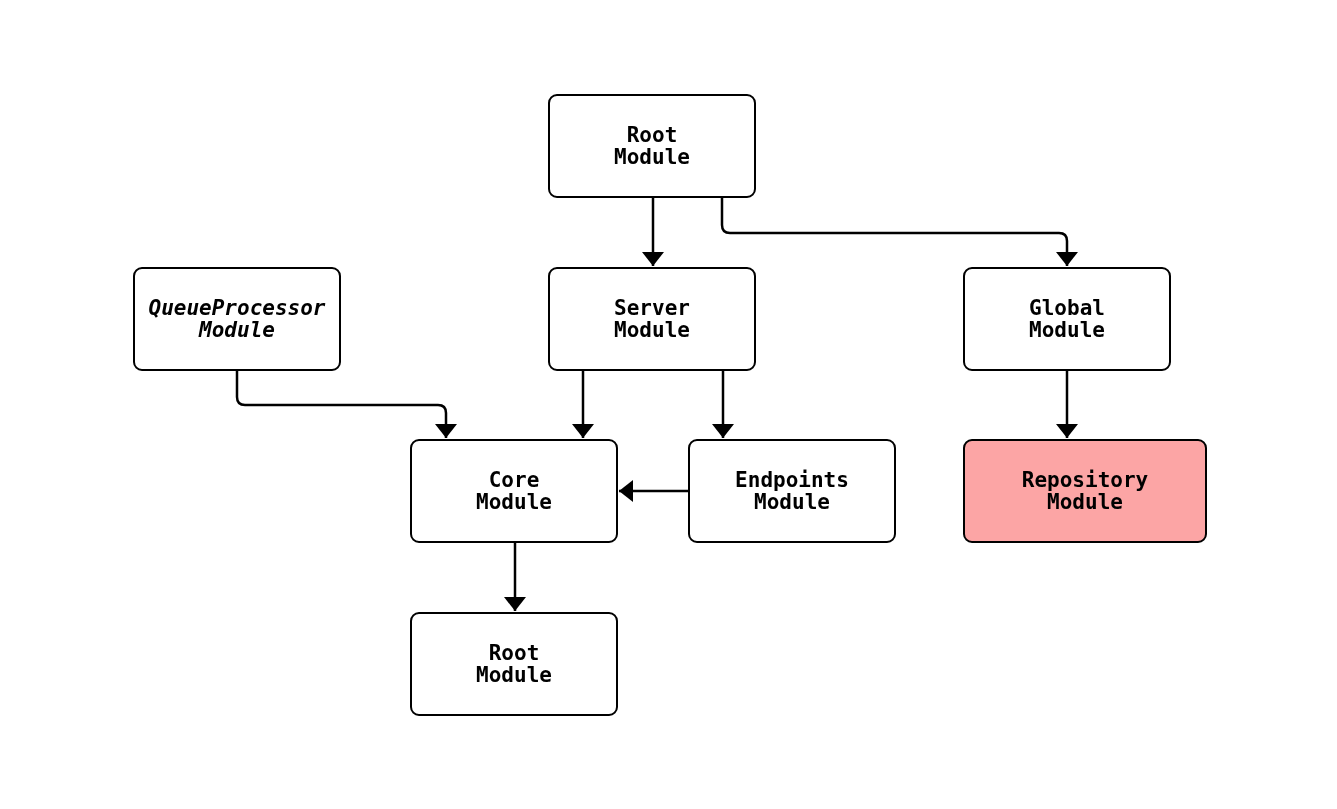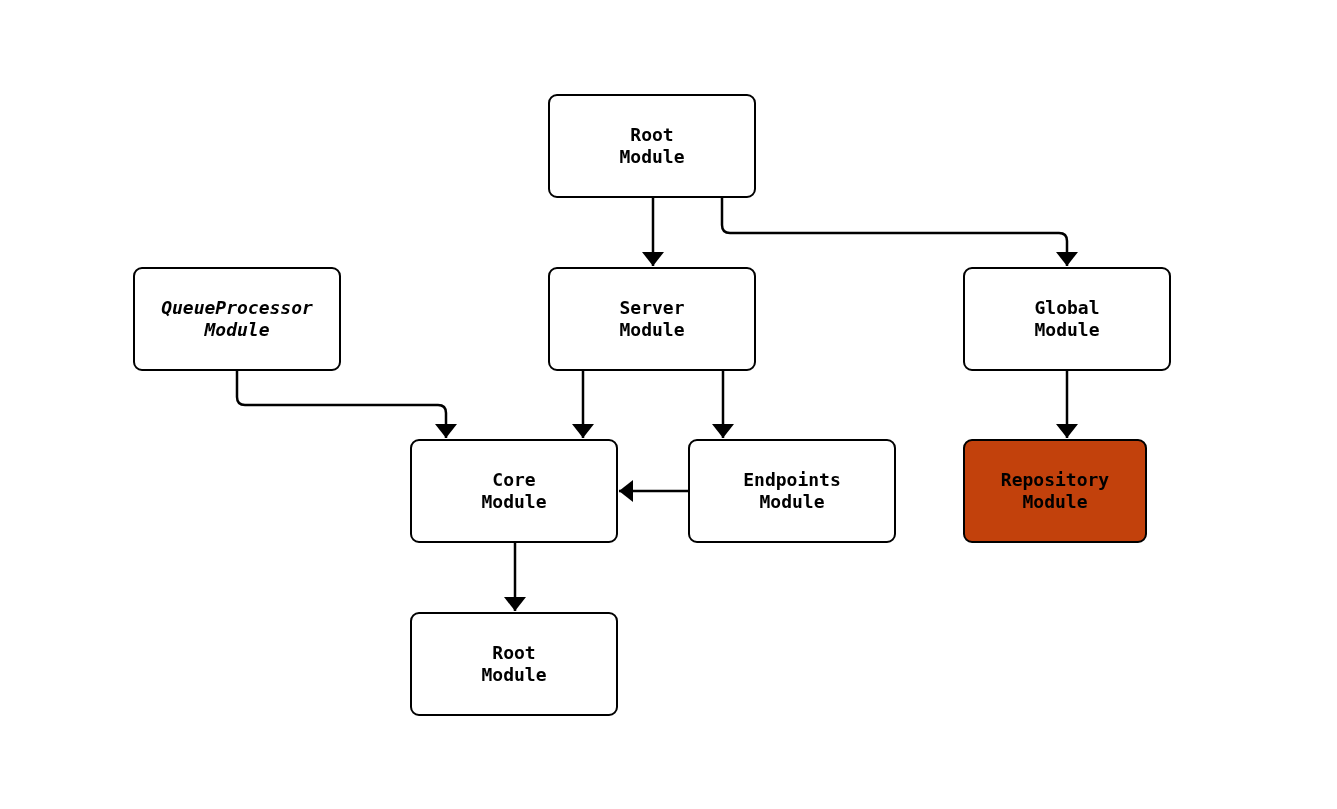--- a/index.html
+++ b/index.html
@@ -25,21 +25,21 @@
     box-sizing: border-box;
     background: #ffffff;
     border: 2.5px solid #000000;
     border-radius: 9px;
     display: flex;
     flex-direction: column;
     align-items: center;
     justify-content: center;
     text-align: center;
     font-weight: bold;
-    font-size: 18px;
+    font-size: 21px;
     line-height: 22px;
     color: #000000;
   }
   .edge {
     fill: none;
     stroke: #000000;
     stroke-width: 2.5px;
   }
 </style>
 </head>
@@ -81,21 +81,21 @@
         <div>Module</div>
       </div>
       <div class="node" style="left: 410px; top: 439px; width: 208px; height: 104px; background: rgb(255, 255, 255); border-color: rgb(0, 0, 0);">
         <div>Core</div>
         <div>Module</div>
       </div>
       <div class="node" style="left: 688px; top: 439px; width: 208px; height: 104px; background: rgb(255, 255, 255); border-color: rgb(0, 0, 0);">
         <div>Endpoints</div>
         <div>Module</div>
       </div>
-      <div class="node" style="left: 963px; top: 439px; width: 184px; height: 104px; background: #c2410c; border-color: rgb(0, 0, 0);">
+      <div class="node" style="left: 963px; top: 439px; width: 244px; height: 104px; background: #fca5a5; border-color: rgb(0, 0, 0);">
         <div>Repository</div>
         <div>Module</div>
       </div>
       <div class="node" style="left: 410px; top: 612px; width: 208px; height: 104px; background: rgb(255, 255, 255); border-color: rgb(0, 0, 0);">
         <div>Root</div>
         <div>Module</div>
       </div>
     </div>
 </div>
 

